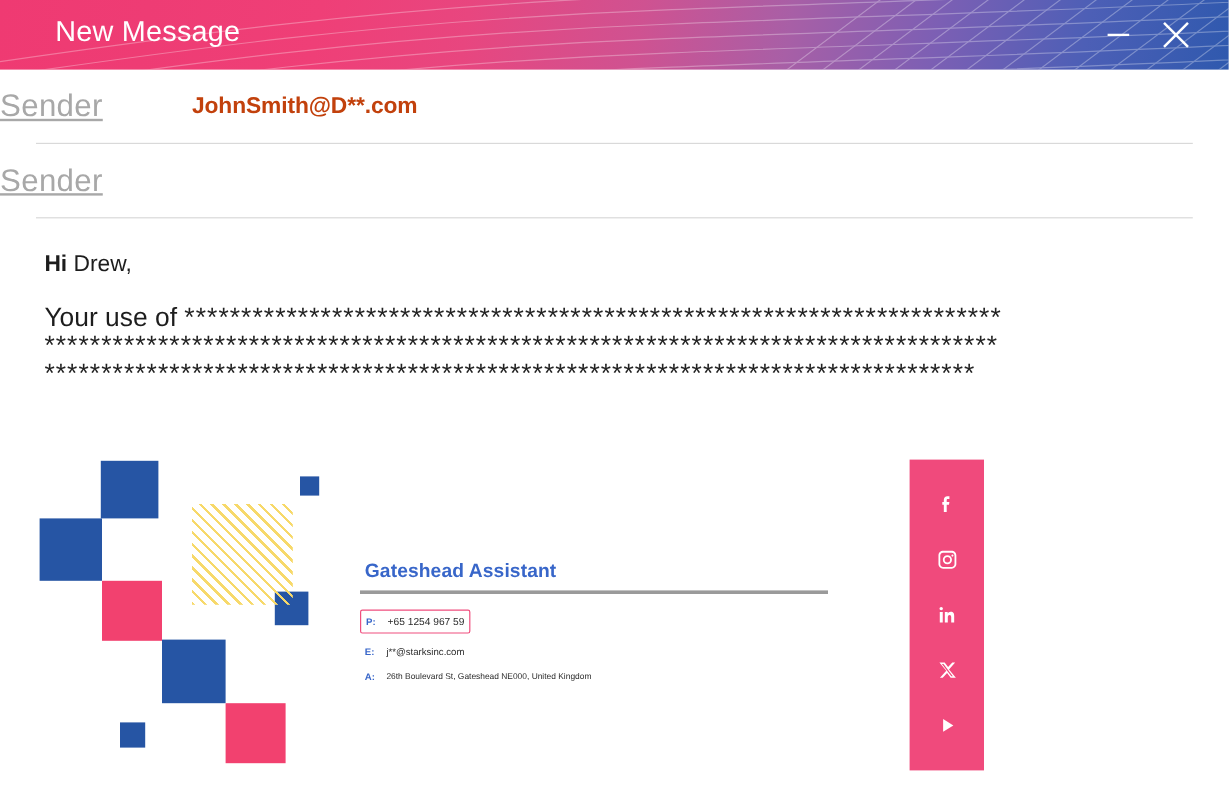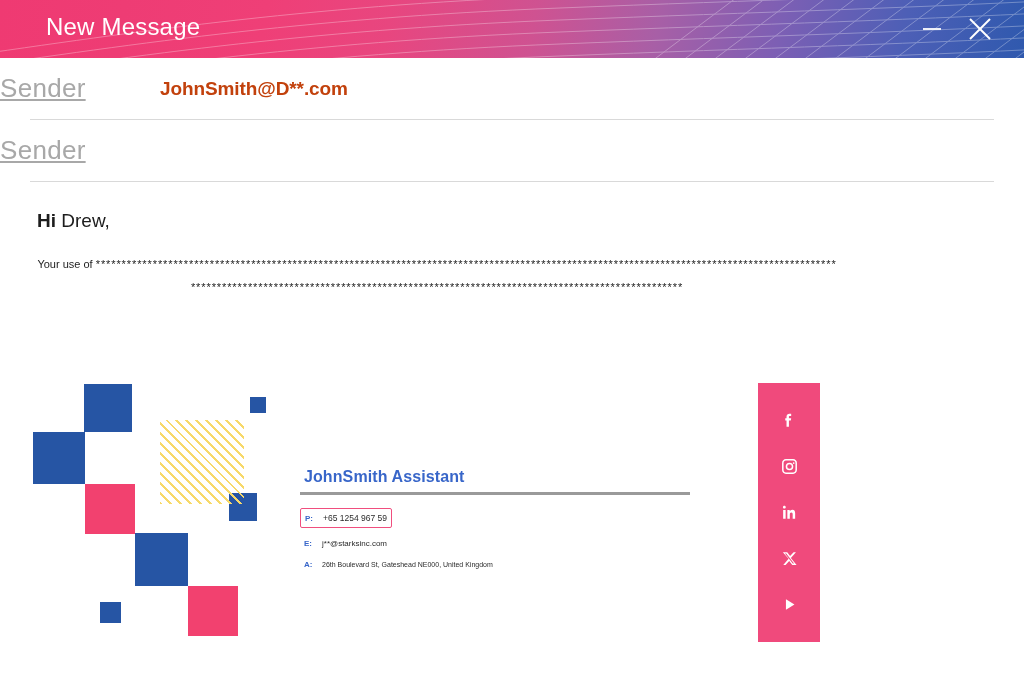--- a/index.html
+++ b/index.html
@@ -64,21 +64,21 @@
   .body-area { position: absolute; left: 0; top: 185px; width: 1024px; }
   .greeting {
     position: absolute; left: 37px; top: 25px;
     font-size: 19px; color: #1d1d1d;
   }
   .greeting .hi { font-weight: 700; }
   .greeting .who { font-weight: 400; }
 
   .para {
     position: absolute; left: 37px; top: 68px; width: 800px;
-    font-size: 11px; color: #1d1d1d; line-height: 23px; text-align: center;
+    font-size: 22px; color: #1d1d1d; line-height: 23px;
   }
   .para .lead { font-weight: 400; }
   .para .stars {
     font-family: "Liberation Sans", sans-serif;
     letter-spacing: .9px; word-break: break-all; color: #222;
   }
 
   
   .sig { position: absolute; left: 0; top: 370px; width: 1024px; height: 290px; }
 
@@ -200,21 +200,21 @@
         <div class="sq" style="left: 33px; top: 62px; width: 52px; height: 52px; background: rgb(38, 85, 164);"></div>
         <div class="sq" style="left: 85px; top: 114px; width: 50px; height: 50px; background: rgb(242, 65, 111);"></div>
         <div class="sq" style="left: 135px; top: 163px; width: 53px; height: 53px; background: rgb(38, 85, 164);"></div>
         <div class="sq" style="left: 188px; top: 216px; width: 50px; height: 50px; background: rgb(242, 65, 111);"></div>
         <div class="sq" style="left: 100px; top: 232px; width: 21px; height: 21px; background: rgb(38, 85, 164);"></div>
         <div class="sq" style="left: 250px; top: 27px; width: 16px; height: 16px; background: rgb(38, 85, 164);"></div>
         <div class="sq" style="left: 229px; top: 123px; width: 28px; height: 28px; background: rgb(38, 85, 164);"></div>
         <div class="sq" style="left: 160px; top: 50px; width: 84px; height: 84px; background: repeating-linear-gradient(45deg, rgb(247, 217, 106) 0px, rgb(247, 217, 106) 2px, transparent 2px, transparent 7px);"></div>
       </div>
 
-    <div class="sig-role">JohnSmith Assistant</div>
+    <div class="sig-role">Gateshead Assistant</div>
     <div class="sig-divider"></div>
 
     <div class="contact" id="contact-list">
         <div class="c-line phone">
           <span class="c-key">P:</span>
           <span class="c-val">+65 1254 967 59</span>
         </div>
         <div class="c-line email">
           <span class="c-key">E:</span>
           <span class="c-val">j**@starksinc.com</span>

